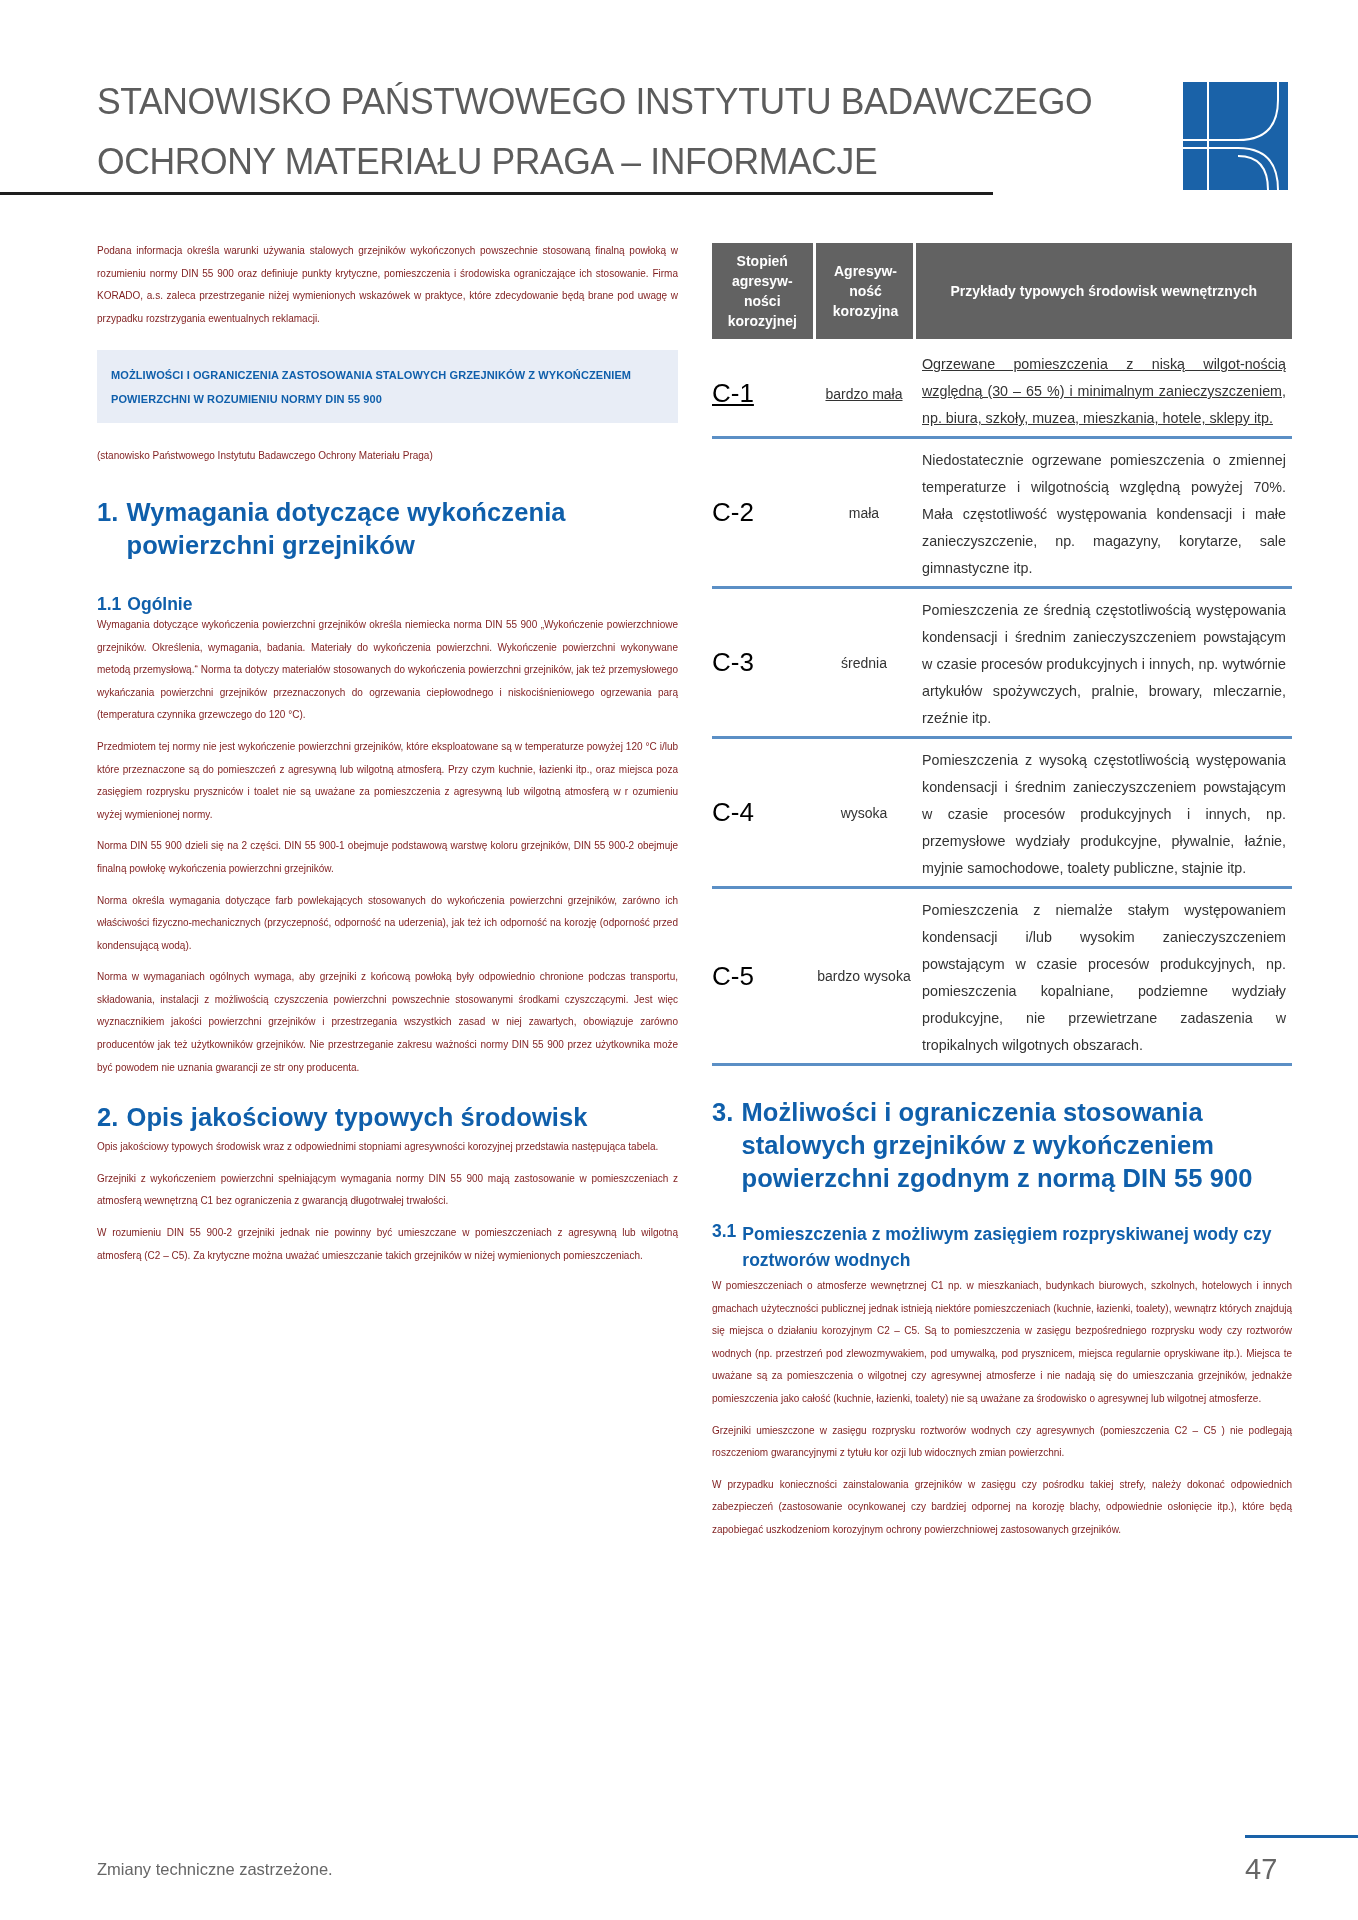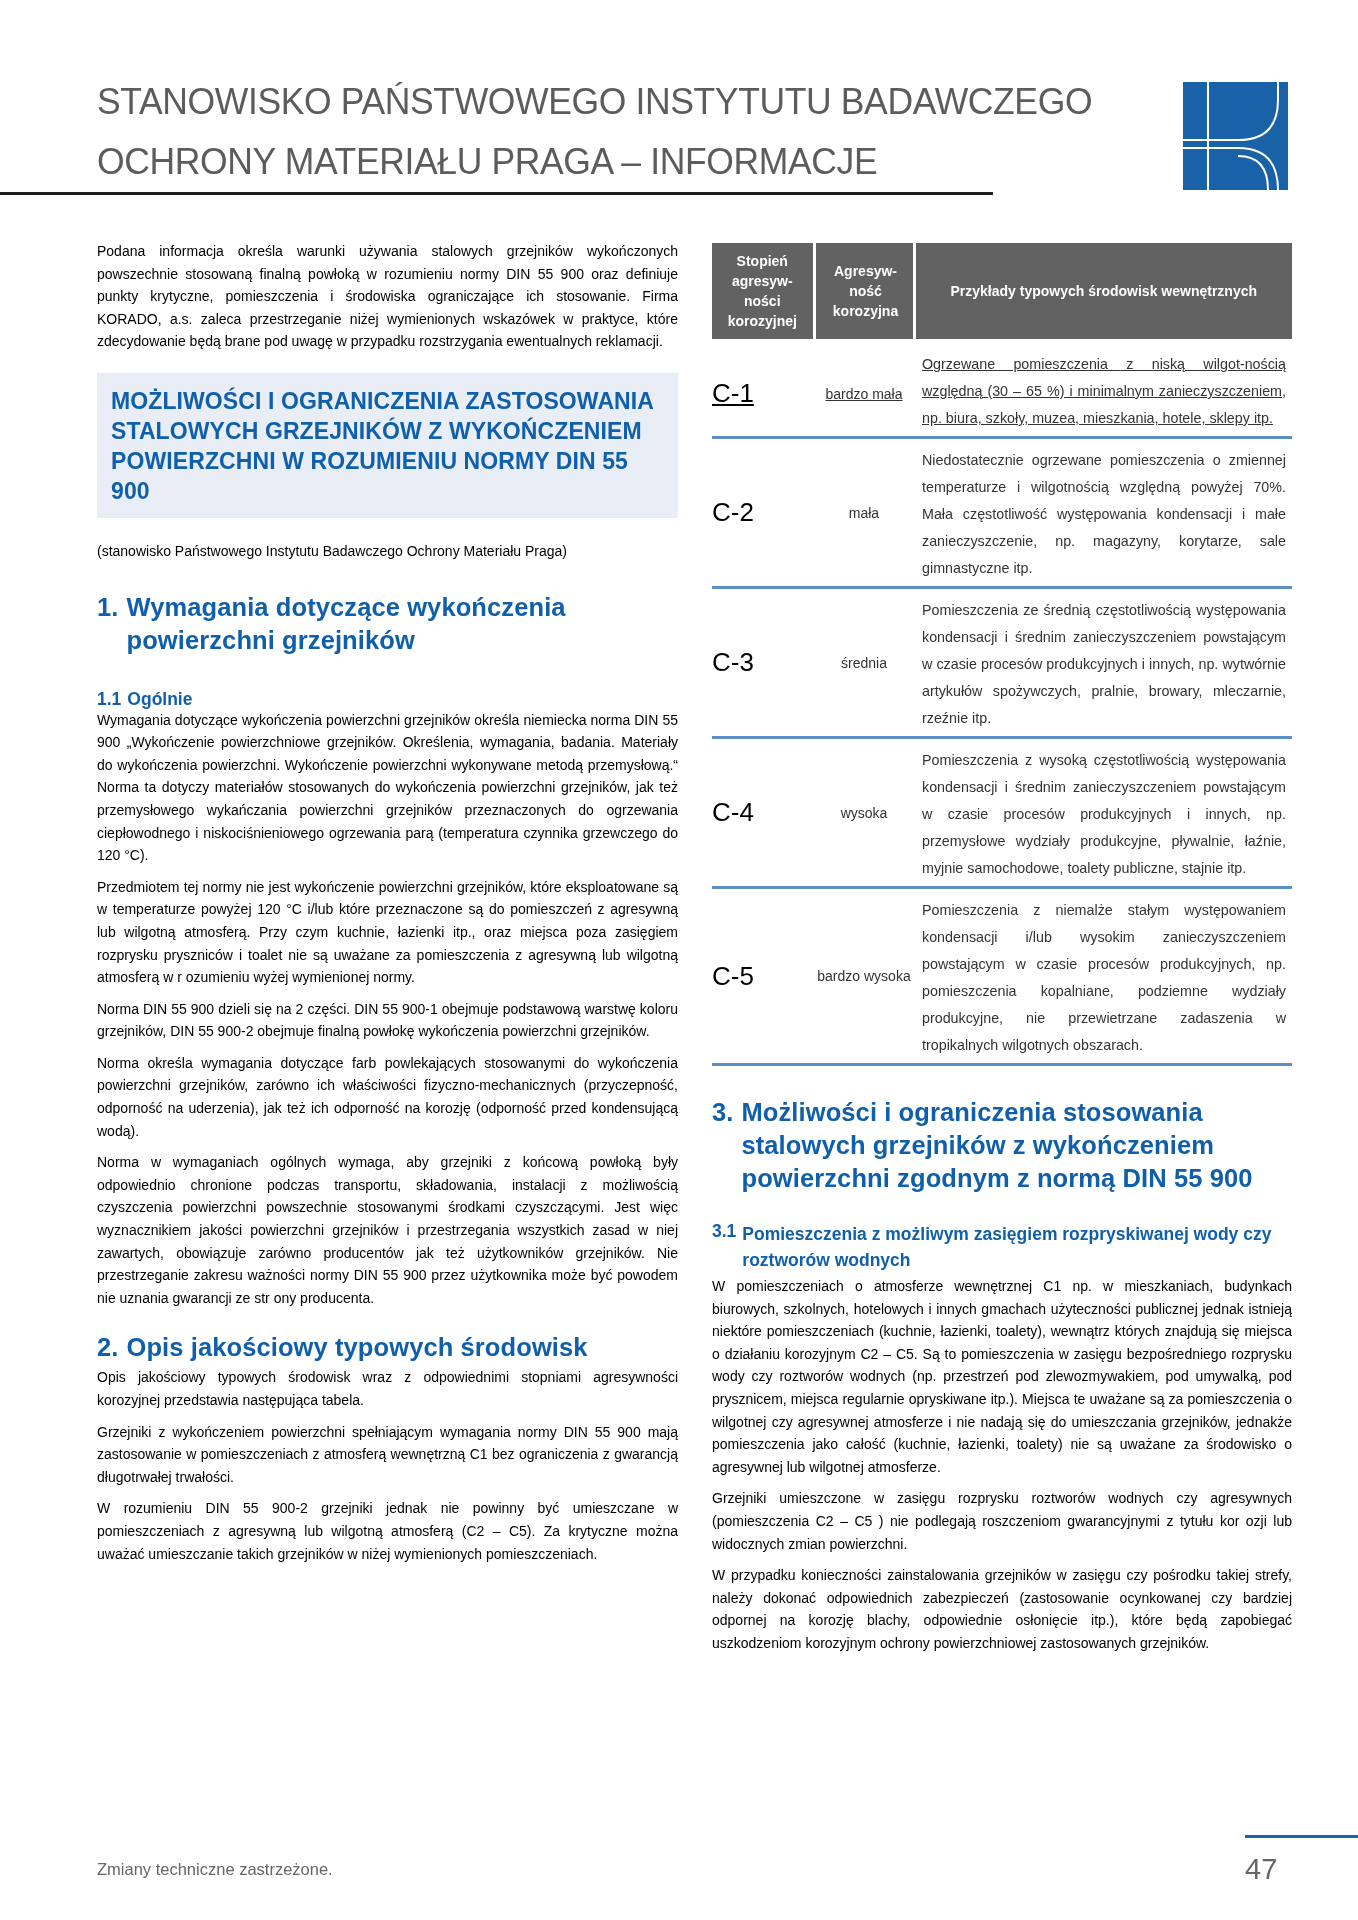--- a/index.html
+++ b/index.html
@@ -7,25 +7,25 @@
   body { position: relative; font-family: "Liberation Sans", sans-serif; color: #2f2f2f; overflow: hidden; }
 
   .header { position: absolute; left: 0; top: 0; width: 1358px; height: 200px; }
   .header-title { position: absolute; left: 97px; top: 72px; width: 1060px; font-size: 37px; line-height: 60px; color: #5c5c5c; font-weight: 400; letter-spacing: -0.4px; transform: scaleX(0.96); transform-origin: left top; }
   .header-rule { position: absolute; left: 0; top: 192px; width: 993px; height: 3px; background: #1e1e1e; }
   .logo { position: absolute; left: 1183px; top: 82px; width: 105px; height: 108px; }
 
   .col-left { position: absolute; left: 97px; top: 240px; width: 581px; }
   .col-right { position: absolute; left: 712px; top: 243px; width: 580px; }
 
-  p.body { font-size: 14px; line-height: 22.6px; text-align: justify; color: #000000; margin-bottom: 9px; }
+  p.body { font-size: 10px; line-height: 22.6px; text-align: justify; color: #7f1d1d; margin-bottom: 9px; }
   .intro { margin-bottom: 20px !important; }
 
   .callout { background: #e8edf6; padding: 13px 12px 12px 14px; margin-bottom: 22px; }
-  .callout-title { color: #0f5fab; font-weight: 700; font-size: 23px; line-height: 30px; letter-spacing: 0.1px; }
+  .callout-title { color: #0f5fab; font-weight: 700; font-size: 11px; line-height: 24px; letter-spacing: 0.1px; }
 
   .note { margin-bottom: 28px !important; }
 
   h2.sec { color: #0f5fab; font-weight: 700; font-size: 25.5px; line-height: 33px; display: flex; letter-spacing: 0.1px; }
   h2.sec .num { flex: 0 0 auto; margin-right: 8px; }
   h2.sec .txt { flex: 1 1 auto; }
   h3.sub { color: #0f5fab; font-weight: 700; font-size: 17.5px; line-height: 20px; display: flex; }
   h3.sub .num { margin-right: 6px; flex: 0 0 auto; }
 
   .s1 { margin-bottom: 32px; }
@@ -83,21 +83,21 @@
     <span class="txt">Wymagania dotyczące wykończenia powierzchni grzejników</span>
   </h2>
 
   <h3 class="sub s11">
     <span class="num">1.1</span>
     <span>Ogólnie</span>
   </h3>
   <p class="body">Wymagania dotyczące wykończenia powierzchni grzejników określa niemiecka norma DIN 55 900 „Wykończenie powierzchniowe grzejników. Określenia, wymagania, badania. Materiały do wykończenia powierzchni. Wykończenie powierzchni wykonywane metodą przemysłową.“ Norma ta dotyczy materiałów stosowanych do wykończenia powierzchni grzejników, jak też przemysłowego wykańczania powierzchni grzejników przeznaczonych do ogrzewania ciepłowodnego i niskociśnieniowego ogrzewania parą (temperatura czynnika grzewczego do 120 °C).</p>
   <p class="body">Przedmiotem tej normy nie jest wykończenie powierzchni grzejników, które eksploatowane są w temperaturze powyżej 120 °C i/lub które przeznaczone są do pomieszczeń z agresywną lub wilgotną atmosferą. Przy czym kuchnie, łazienki itp., oraz miejsca poza zasięgiem rozprysku pryszniców i toalet nie są uważane za pomieszczenia z agresywną lub wilgotną atmosferą w r ozumieniu wyżej wymienionej normy.</p>
   <p class="body">Norma DIN 55 900 dzieli się na 2 części. DIN 55 900-1 obejmuje podstawową warstwę koloru grzejników, DIN 55 900-2 obejmuje finalną powłokę wykończenia powierzchni grzejników.</p>
-  <p class="body">Norma określa wymagania dotyczące farb powlekających stosowanymi do wykończenia powierzchni grzejników, zarówno ich właściwości fizyczno-mechanicznych (przyczepność, odporność na uderzenia), jak też ich odporność na korozję (odporność przed kondensującą wodą).</p>
+  <p class="body">Norma określa wymagania dotyczące farb powlekających stosowanych do wykończenia powierzchni grzejników, zarówno ich właściwości fizyczno-mechanicznych (przyczepność, odporność na uderzenia), jak też ich odporność na korozję (odporność przed kondensującą wodą).</p>
   <p class="body">Norma w wymaganiach ogólnych wymaga, aby grzejniki z końcową powłoką były odpowiednio chronione podczas transportu, składowania, instalacji z możliwością czyszczenia powierzchni powszechnie stosowanymi środkami czyszczącymi. Jest więc wyznacznikiem jakości powierzchni grzejników i przestrzegania wszystkich zasad w niej zawartych, obowiązuje zarówno producentów jak też użytkowników grzejników. Nie przestrzeganie zakresu ważności normy DIN 55 900 przez użytkownika może być powodem nie uznania gwarancji ze str ony producenta.</p>
 
   <h2 class="sec s2">
     <span class="num">2.</span>
     <span class="txt">Opis jakościowy typowych środowisk</span>
   </h2>
   <p class="body">Opis jakościowy typowych środowisk wraz z odpowiednimi stopniami agresywności korozyjnej przedstawia następująca tabela.</p>
   <p class="body">Grzejniki z wykończeniem powierzchni spełniającym wymagania normy DIN 55 900 mają zastosowanie w pomieszczeniach z atmosferą wewnętrzną C1 bez ograniczenia z gwarancją długotrwałej trwałości.</p>
   <p class="body">W rozumieniu DIN 55 900-2 grzejniki jednak nie powinny być umieszczane w pomieszczeniach z agresywną lub wilgotną atmosferą (C2 – C5). Za krytyczne można uważać umieszczanie takich grzejników w niżej wymienionych pomieszczeniach.</p>
 </div>

